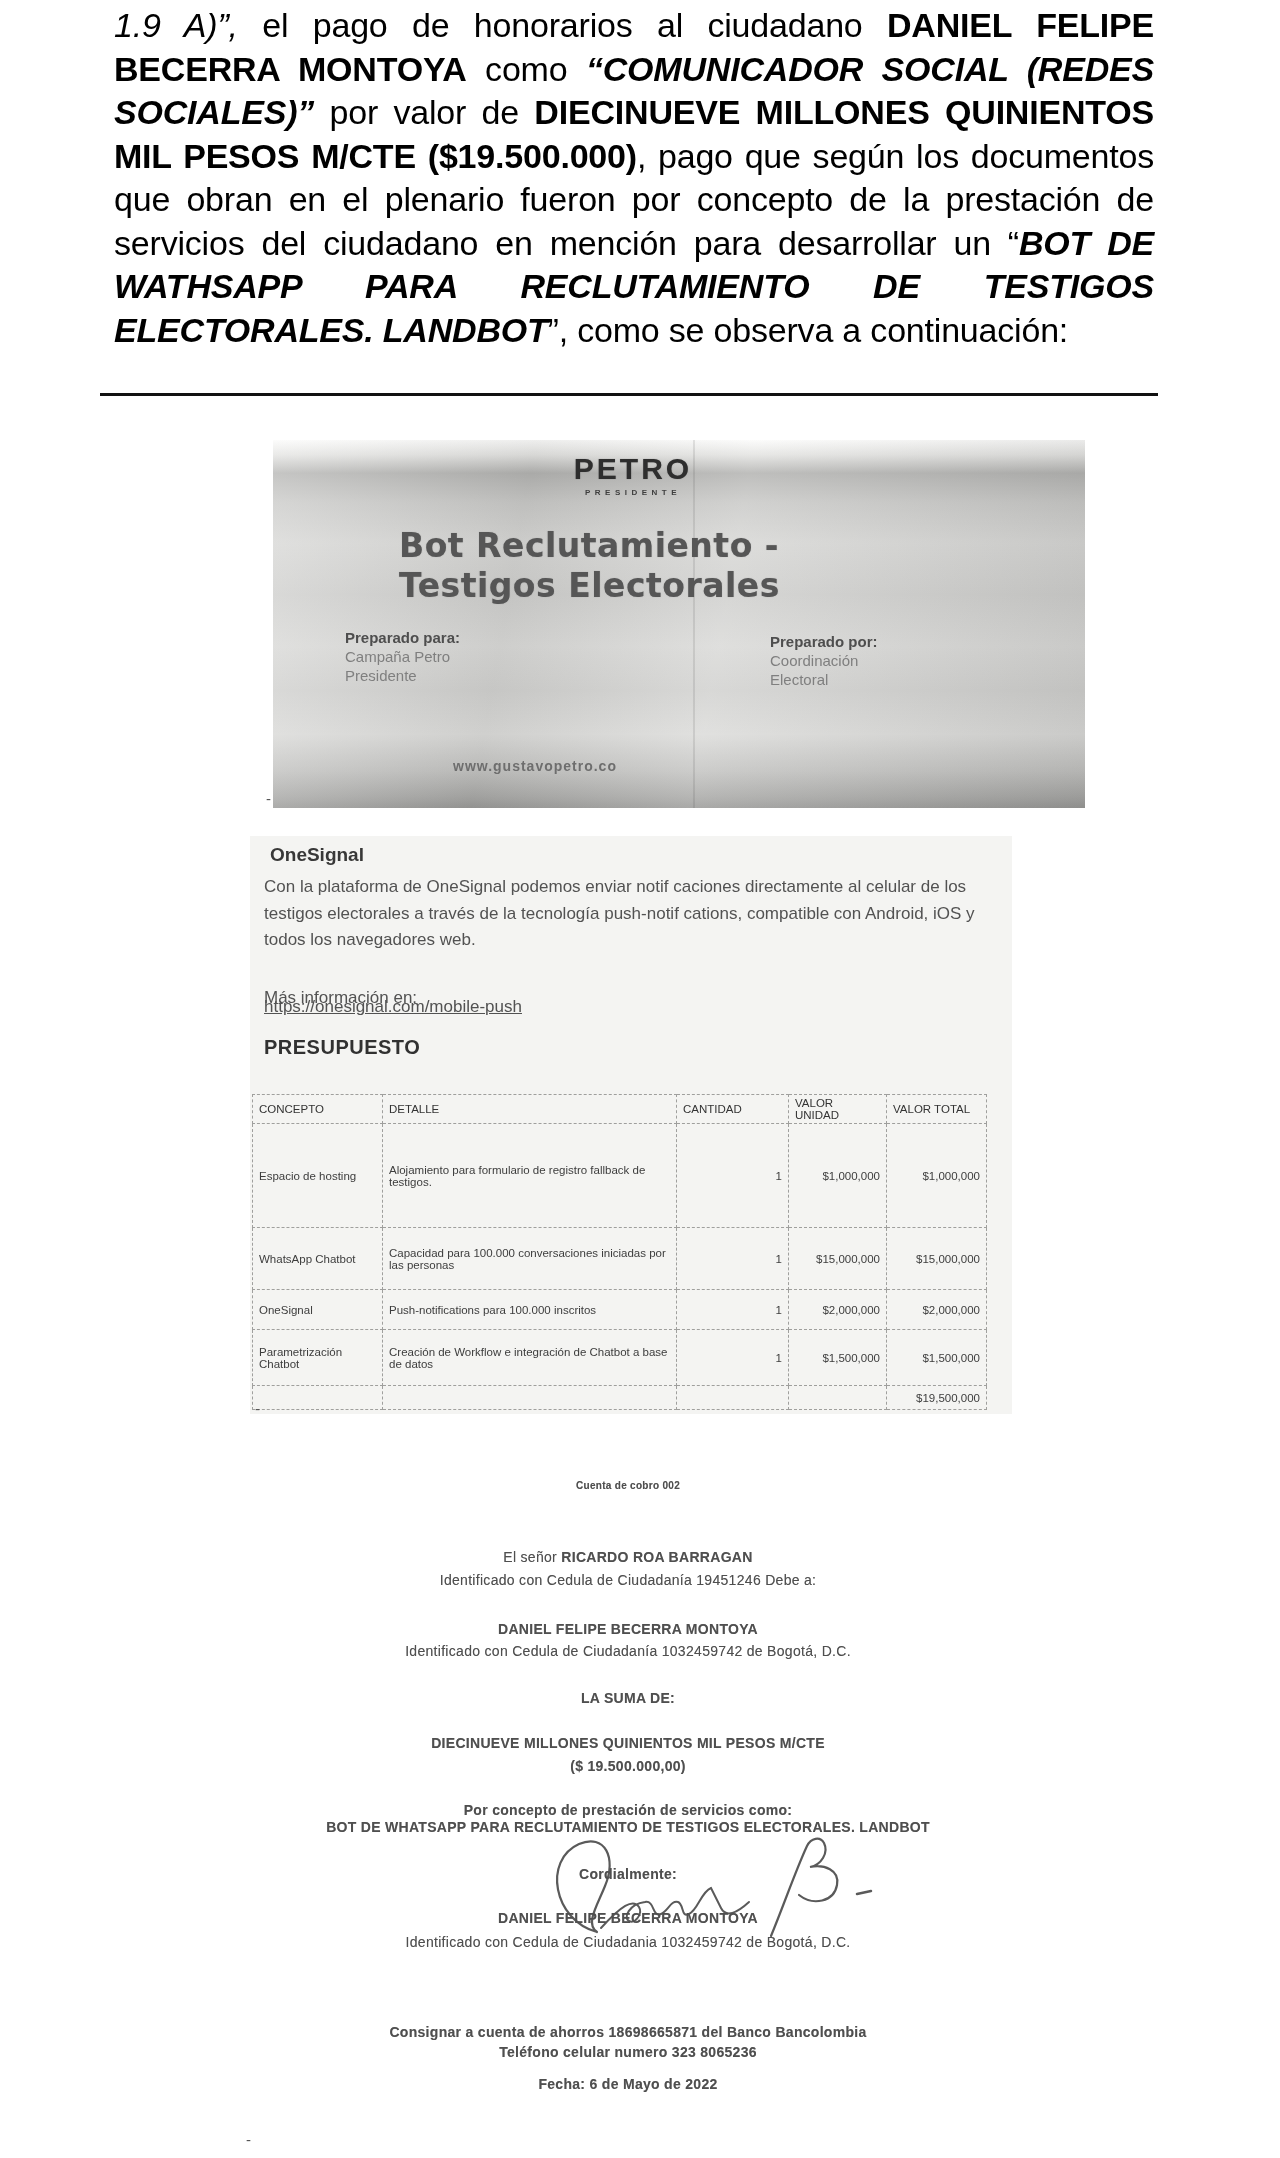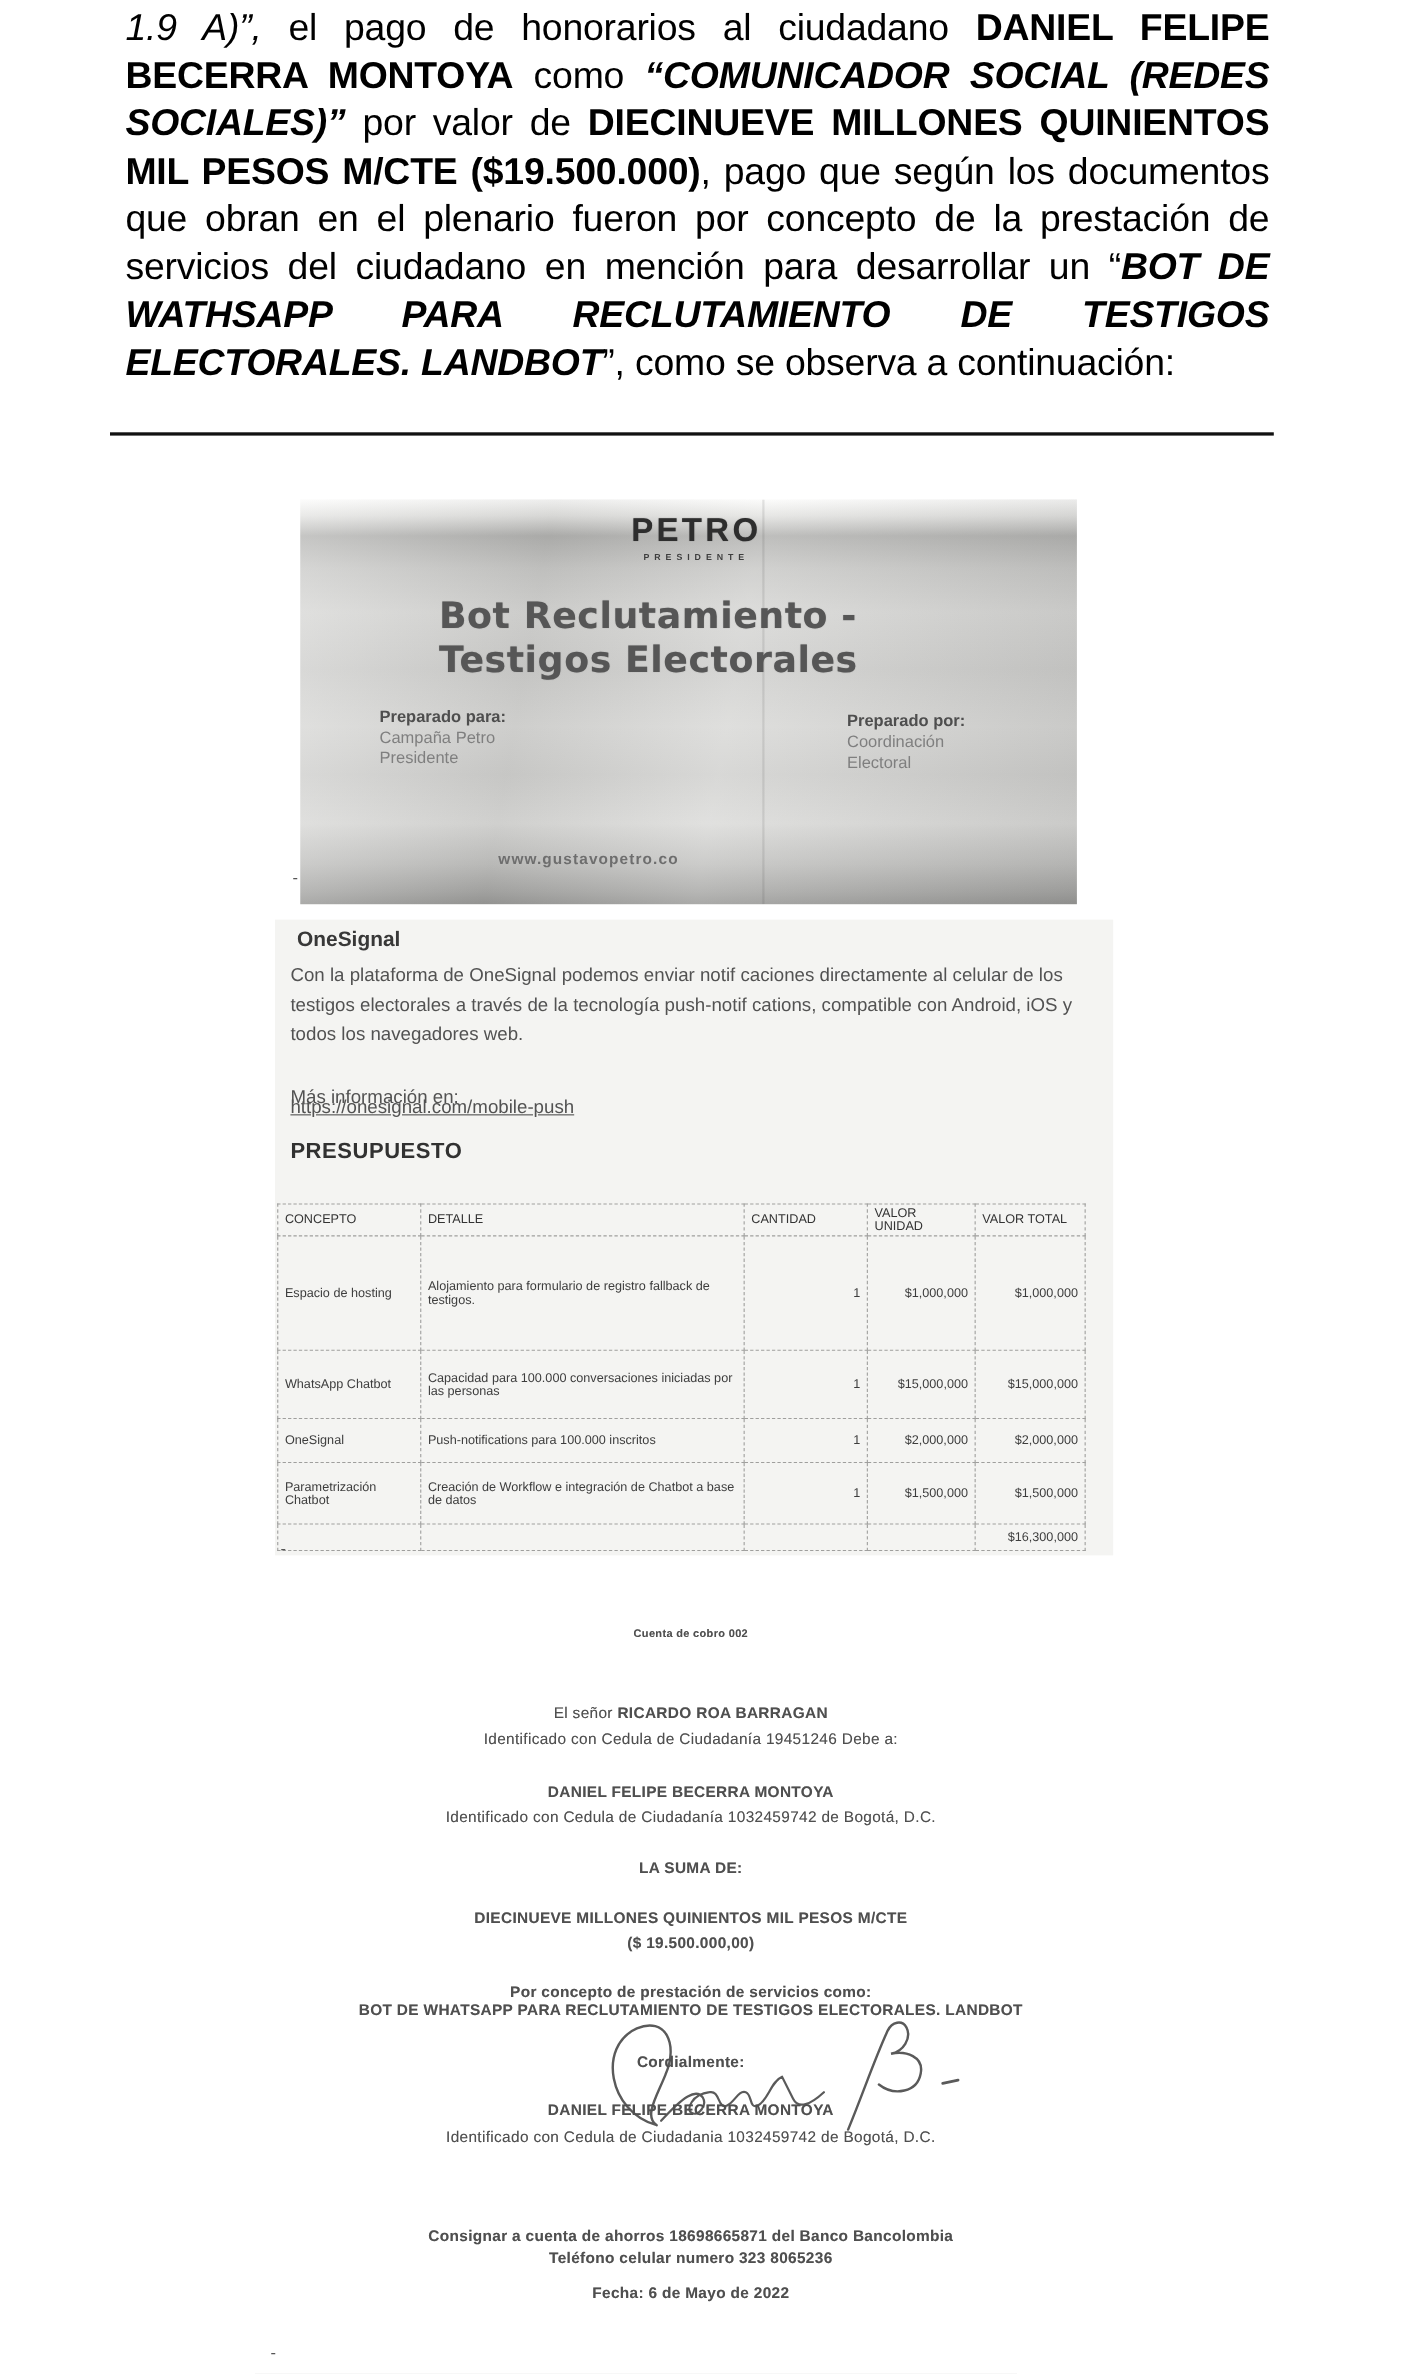--- a/index.html
+++ b/index.html
@@ -14,21 +14,21 @@
     font-size:34px; line-height:43.5px; color:#000;
     text-align:justify; letter-spacing:-0.2px;
   }
   .intro .it  { font-style:italic; }
   .intro .b   { font-weight:700; }
   .intro .bi  { font-weight:700; font-style:italic; }
   .rule { position:absolute; left:100px; top:393px; width:1058px; height:3px; background:#111; }
 
   
   .scan1 {
-    position:absolute; left:273px; top:454px; width:706px; height:368px;
+    position:absolute; left:273px; top:440px; width:812px; height:368px;
     background:
       linear-gradient(100deg, rgba(255,255,255,0.25) 0%, rgba(0,0,0,0.05) 30%, rgba(255,255,255,0.15) 55%, rgba(0,0,0,0.08) 100%),
       linear-gradient(180deg,#fbfbfa 0%, #e3e3e1 4%, #b3b3b1 9%, #c9c9c7 17%, #d7d7d5 28%, #cfcfcd 42%, #d9d9d7 56%, #d1d1cf 68%, #dbdbd9 80%, #c3c3c1 90%, #a9a9a7 97%, #9a9a98 100%);
     overflow:hidden;
   }
   .scan1 .fold { position:absolute; left:420px; top:0; width:2px; height:100%; background:rgba(60,60,60,0.12); }
   .logo { position:absolute; left:280px; top:12px; width:160px; text-align:center; }
   .logo-petro { font-size:30px; font-weight:900; letter-spacing:3px; color:#2e2e2e; text-shadow:0 0 1px rgba(90,90,90,0.7); }
   .logo-pres  { font-size:8px; font-weight:700; letter-spacing:4.5px; color:#3e3e3e; margin-top:2px; }
   .scan-title {
@@ -161,21 +161,21 @@
         <td>Creación de Workflow e integración de Chatbot a base de datos</td>
         <td class="num">1</td>
         <td class="num">$1,500,000</td>
         <td class="num">$1,500,000</td>
       </tr>
       <tr class="rt">
         <td></td>
         <td></td>
         <td></td>
         <td></td>
-        <td class="num">$16,300,000</td>
+        <td class="num">$19,500,000</td>
       </tr>
     </tbody>
       </table>
   </div>
   <div class="artifact-dash dash2">-</div>
 
   <div class="inv-line w7" style="top:1480px; font-size:10px;">Cuenta de cobro 002</div>
   <div class="inv-line" style="top:1549px;"><span class="w5">El señor </span><span class="w7">RICARDO ROA BARRAGAN</span></div>
   <div class="inv-line w5" style="top:1572px;">Identificado con Cedula de Ciudadanía 19451246 Debe a:</div>
   <div class="inv-line w7" style="top:1621px;">DANIEL FELIPE BECERRA MONTOYA</div>

